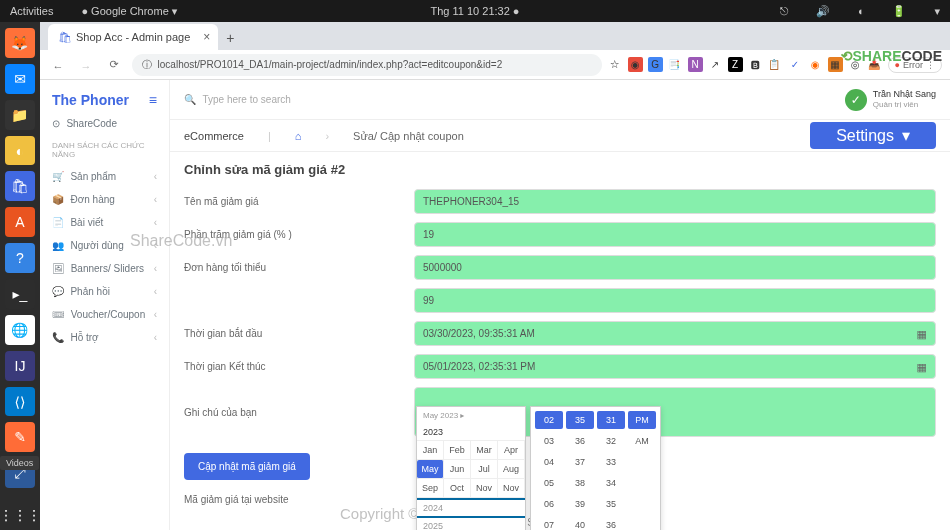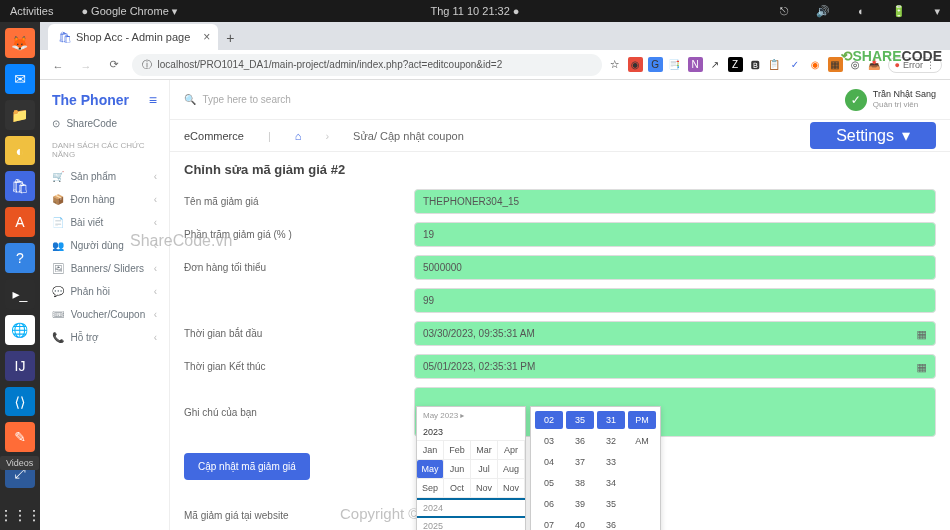--- a/index.html
+++ b/index.html
@@ -37,21 +37,21 @@
 .bc-left{display:flex;align-items:center;gap:24px;font-size:11px;color:#666}
 .bc-title{font-weight:500;color:#444}
 .settings-btn{background:#4169e1;color:#fff;padding:4px 26px;border-radius:4px;font-size:16px;display:flex;align-items:center;gap:8px}
 .content{flex:1;padding:10px 14px;overflow:hidden;position:relative}
 .page-title{font-size:13px;font-weight:bold;color:#444;margin-bottom:12px}
 .form-row{display:flex;align-items:center;margin-bottom:8px}
 .form-lbl{width:230px;font-size:10px;color:#666}
 .form-inp{flex:1;border:1px solid #ddd;border-radius:4px;padding:6px 8px;font-size:10px;color:#555;background:#86efac;position:relative}
 .inp-icon{position:absolute;right:8px;top:50%;transform:translateY(-50%);font-size:11px;color:#666}
 .submit-btn{background:#4169e1;color:#fff;padding:8px 14px;border-radius:4px;font-size:10px;display:inline-block;margin-top:8px}
-.footer-link{font-size:10px;color:#666;margin-top:30px}
+.footer-link{font-size:10px;color:#666;margin-top:14px}
 .shop-footer{text-align:center;font-size:10px;color:#888;margin-top:12px}
 .datepicker{position:absolute;left:246px;top:254px;width:110px;background:#fff;border:1px solid #ccc;box-shadow:0 2px 6px rgba(0,0,0,0.15);font-size:9px;z-index:10}
 .dp-header{padding:4px 6px;color:#999;font-size:8px}
 .dp-year{padding:3px 6px;border-bottom:1px solid #eee}
 .dp-months{display:grid;grid-template-columns:repeat(4,1fr)}
 .dp-month{padding:4px 0;text-align:center;border-bottom:1px solid #eee;border-right:1px solid #eee;color:#555}
 .dp-month.sel{background:#4169e1;color:#fff;border-radius:2px}
 .dp-yearlist .dp-year-item{padding:3px 6px;color:#999;border-top:2px solid #0369a1}
 .timepicker{position:absolute;left:360px;top:254px;background:#fff;border:1px solid #ccc;box-shadow:0 2px 6px rgba(0,0,0,0.15);font-size:9px;z-index:10;padding:4px}
 .tp-grid{display:grid;grid-template-columns:repeat(4,28px);gap:3px}

